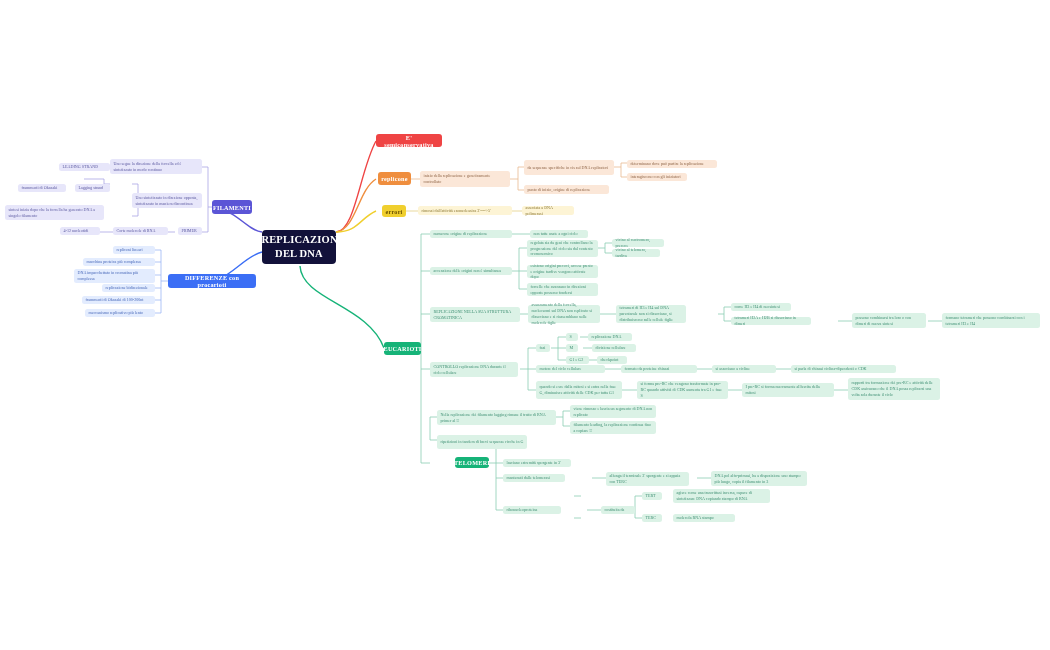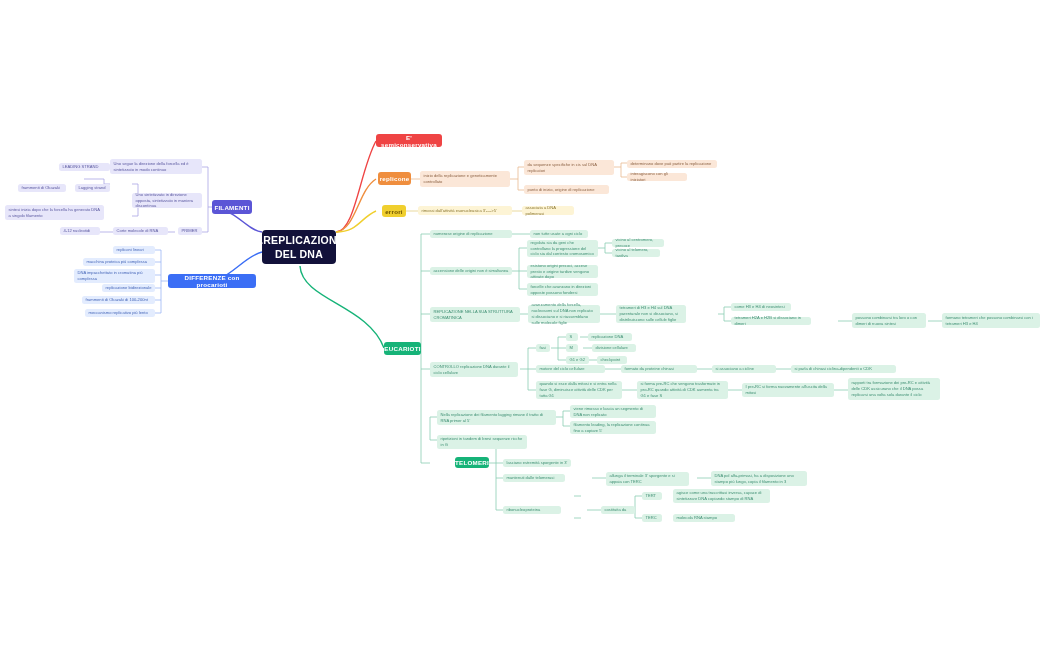--- a/index.html
+++ b/index.html
@@ -1,21 +1,21 @@
 <!DOCTYPE html>
 <html><head>
 <meta charset="utf-8">
 <style>
   html,body{margin:0;padding:0;}
   body{
     width:1050px;height:650px;background:#ffffff;overflow:hidden;
     font-family:"Liberation Sans","DejaVu Sans",sans-serif;
     position:relative;
   }
-  #canvas{position:absolute;left:0;top:0;width:1050px;height:650px;}
+  #canvas{position:absolute;left:0;top:0;width:1050px;height:650px;font-family:Liberation Serif, serif;}
   svg.links{position:absolute;left:0;top:0;width:1050px;height:650px;pointer-events:none;}
   .node{position:absolute;box-sizing:border-box;}
   
   .root{
     background:#12113a;color:#ffffff;border-radius:4px;
     font-size:10.5px;font-weight:bold;line-height:1.35;
     display:flex;align-items:center;justify-content:center;text-align:center;
     padding:6px 8px;letter-spacing:.2px;
   }
   

